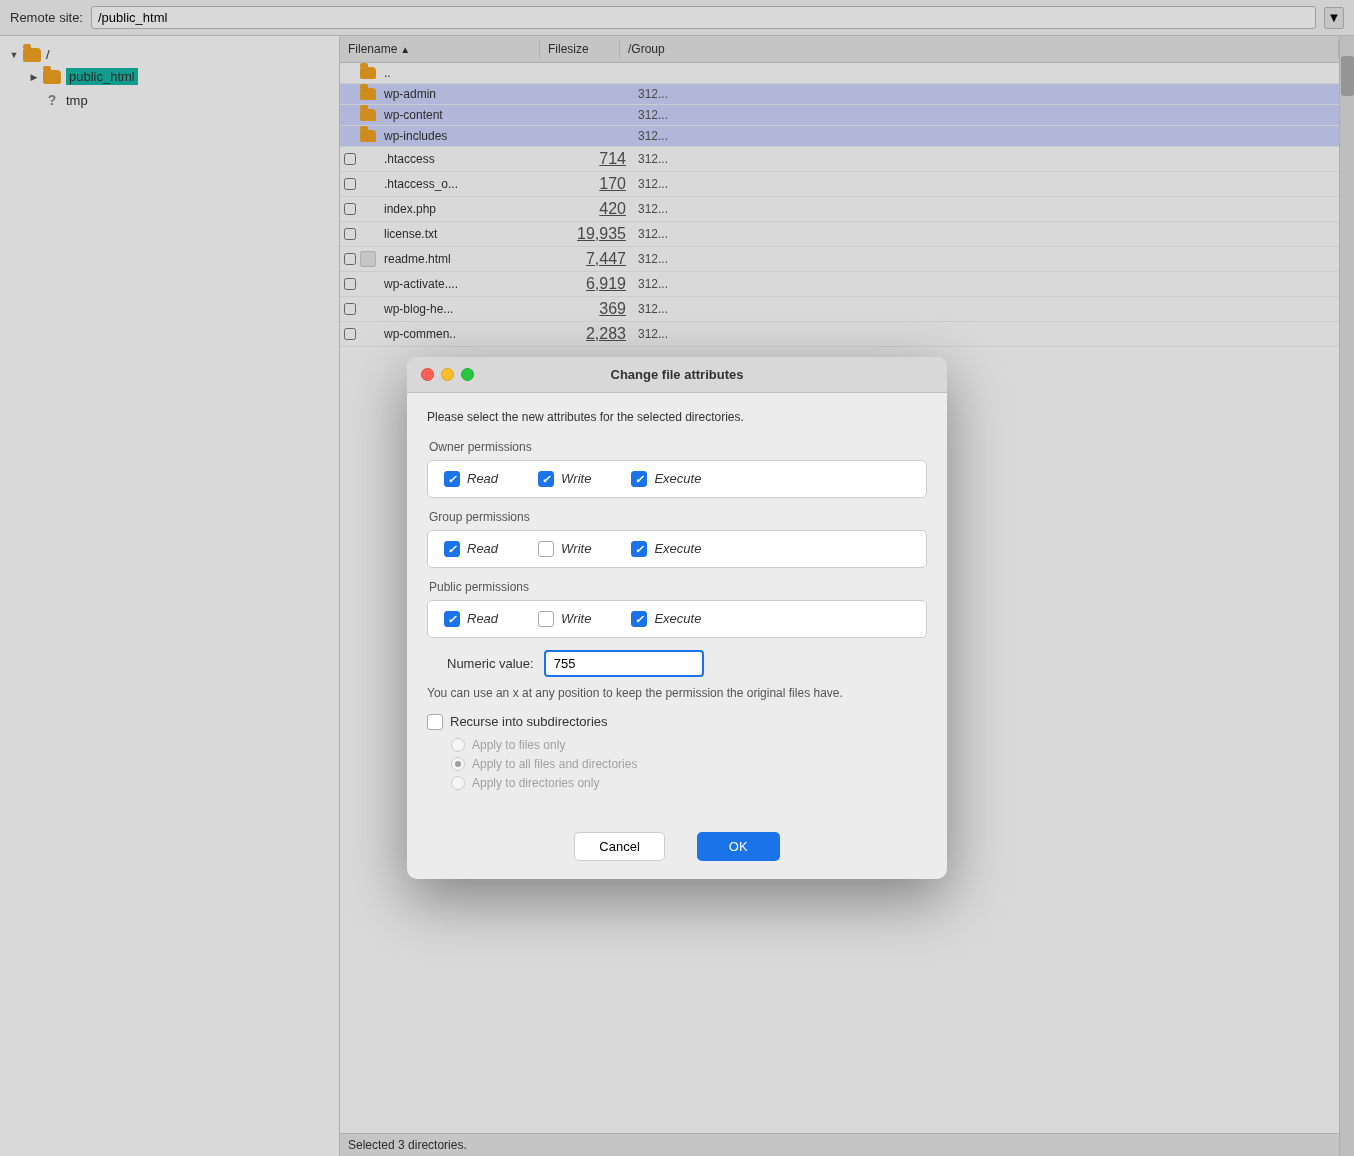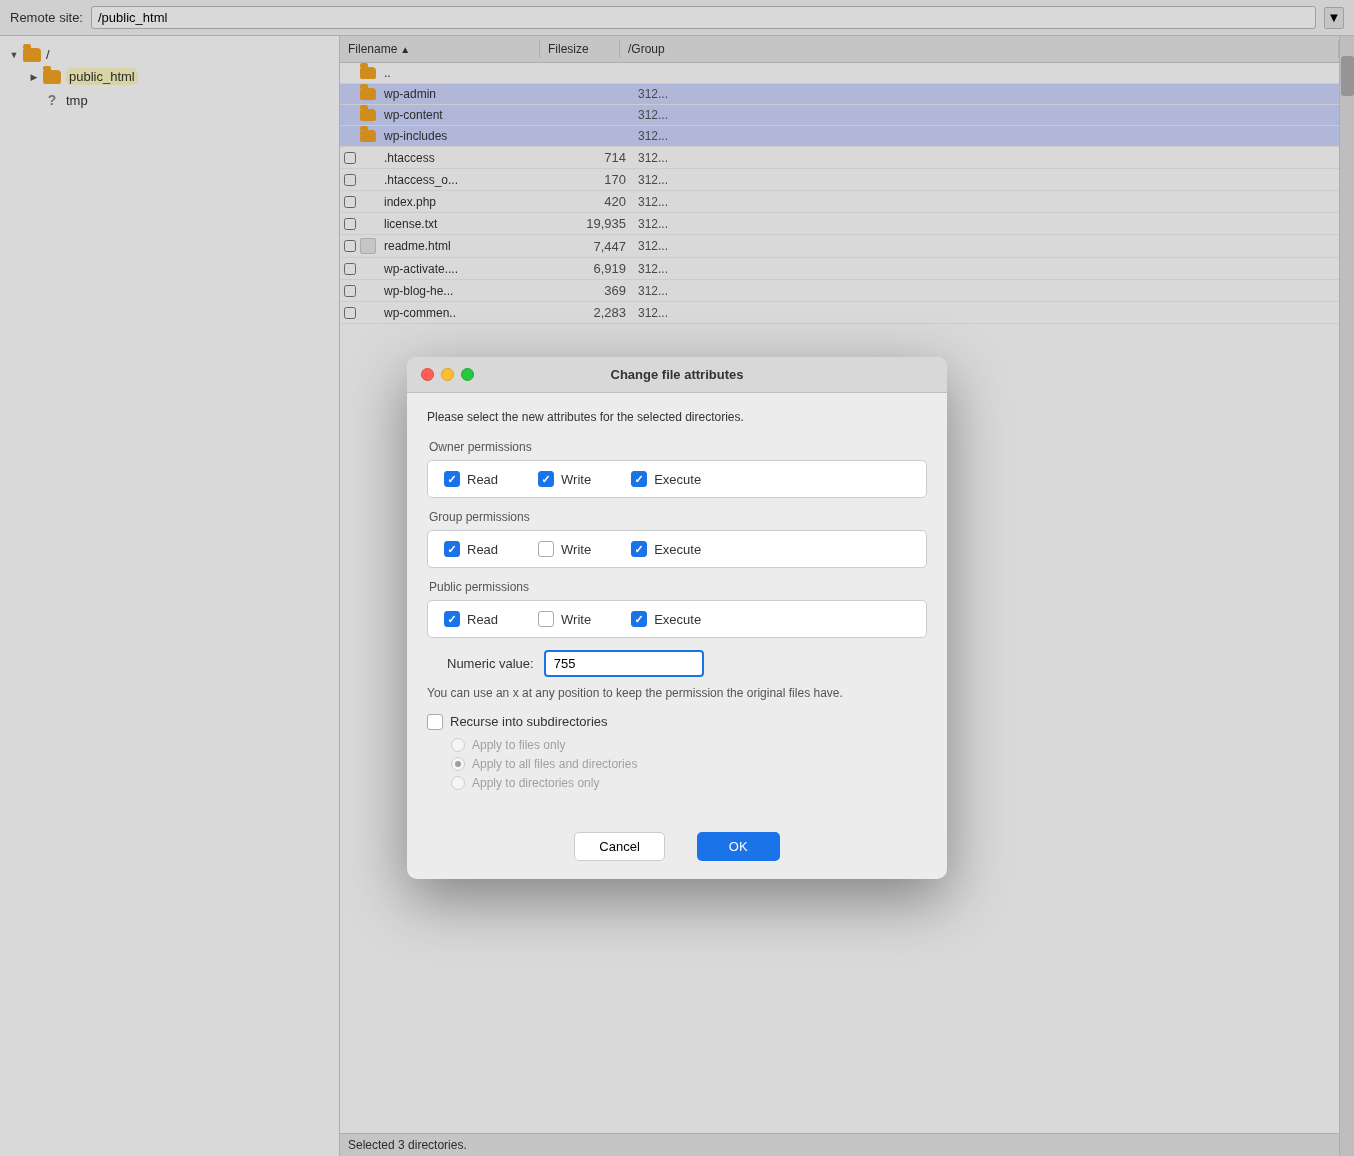--- a/index.html
+++ b/index.html
@@ -114,23 +114,23 @@
       display: flex;
       align-items: center;
       justify-content: center;
       font-weight: bold;
       color: #888;
       font-size: 14px;
     }
 
     .tree-label { color: #333; font-size: 13px; }
     .tree-label.highlighted {
-      background: #fef9c3;
+      background: #14b8a6;
       padding: 1px 3px;
-      border-radius: 6px;
+      border-radius: 0;
     }
 
     
     .file-list {
       flex: 1;
       display: flex;
       flex-direction: column;
       background: white;
       overflow: hidden;
     }
@@ -185,21 +185,22 @@
       text-overflow: ellipsis;
       white-space: nowrap;
       color: #333;
       font-size: 12px;
     }
     .file-size-cell {
       width: 80px;
       text-align: right;
       padding-right: 8px;
       color: #555;
-      font-size: 13px;
+      font-size: 16px;
+      text-decoration: underline;
     }
     .file-group-cell {
       flex: 1;
       color: #555;
       font-size: 12px;
       padding-left: 4px;
     }
 
     .status-bar {
       padding: 4px 8px;
@@ -298,23 +299,24 @@
       border: 1px solid #ccc;
       border-radius: 5px;
       padding: 10px 16px;
       display: flex;
       gap: 40px;
       align-items: center;
     }
 
     .perm-item {
       display: flex;
-      align-items: center;
+      align-items: flex-start;
       gap: 7px;
       cursor: pointer;
+      font-style: italic;
     }
 
     .checkbox {
       width: 16px;
       height: 16px;
       border: 1px solid #aaa;
       border-radius: 3px;
       display: flex;
       align-items: center;
       justify-content: center;

